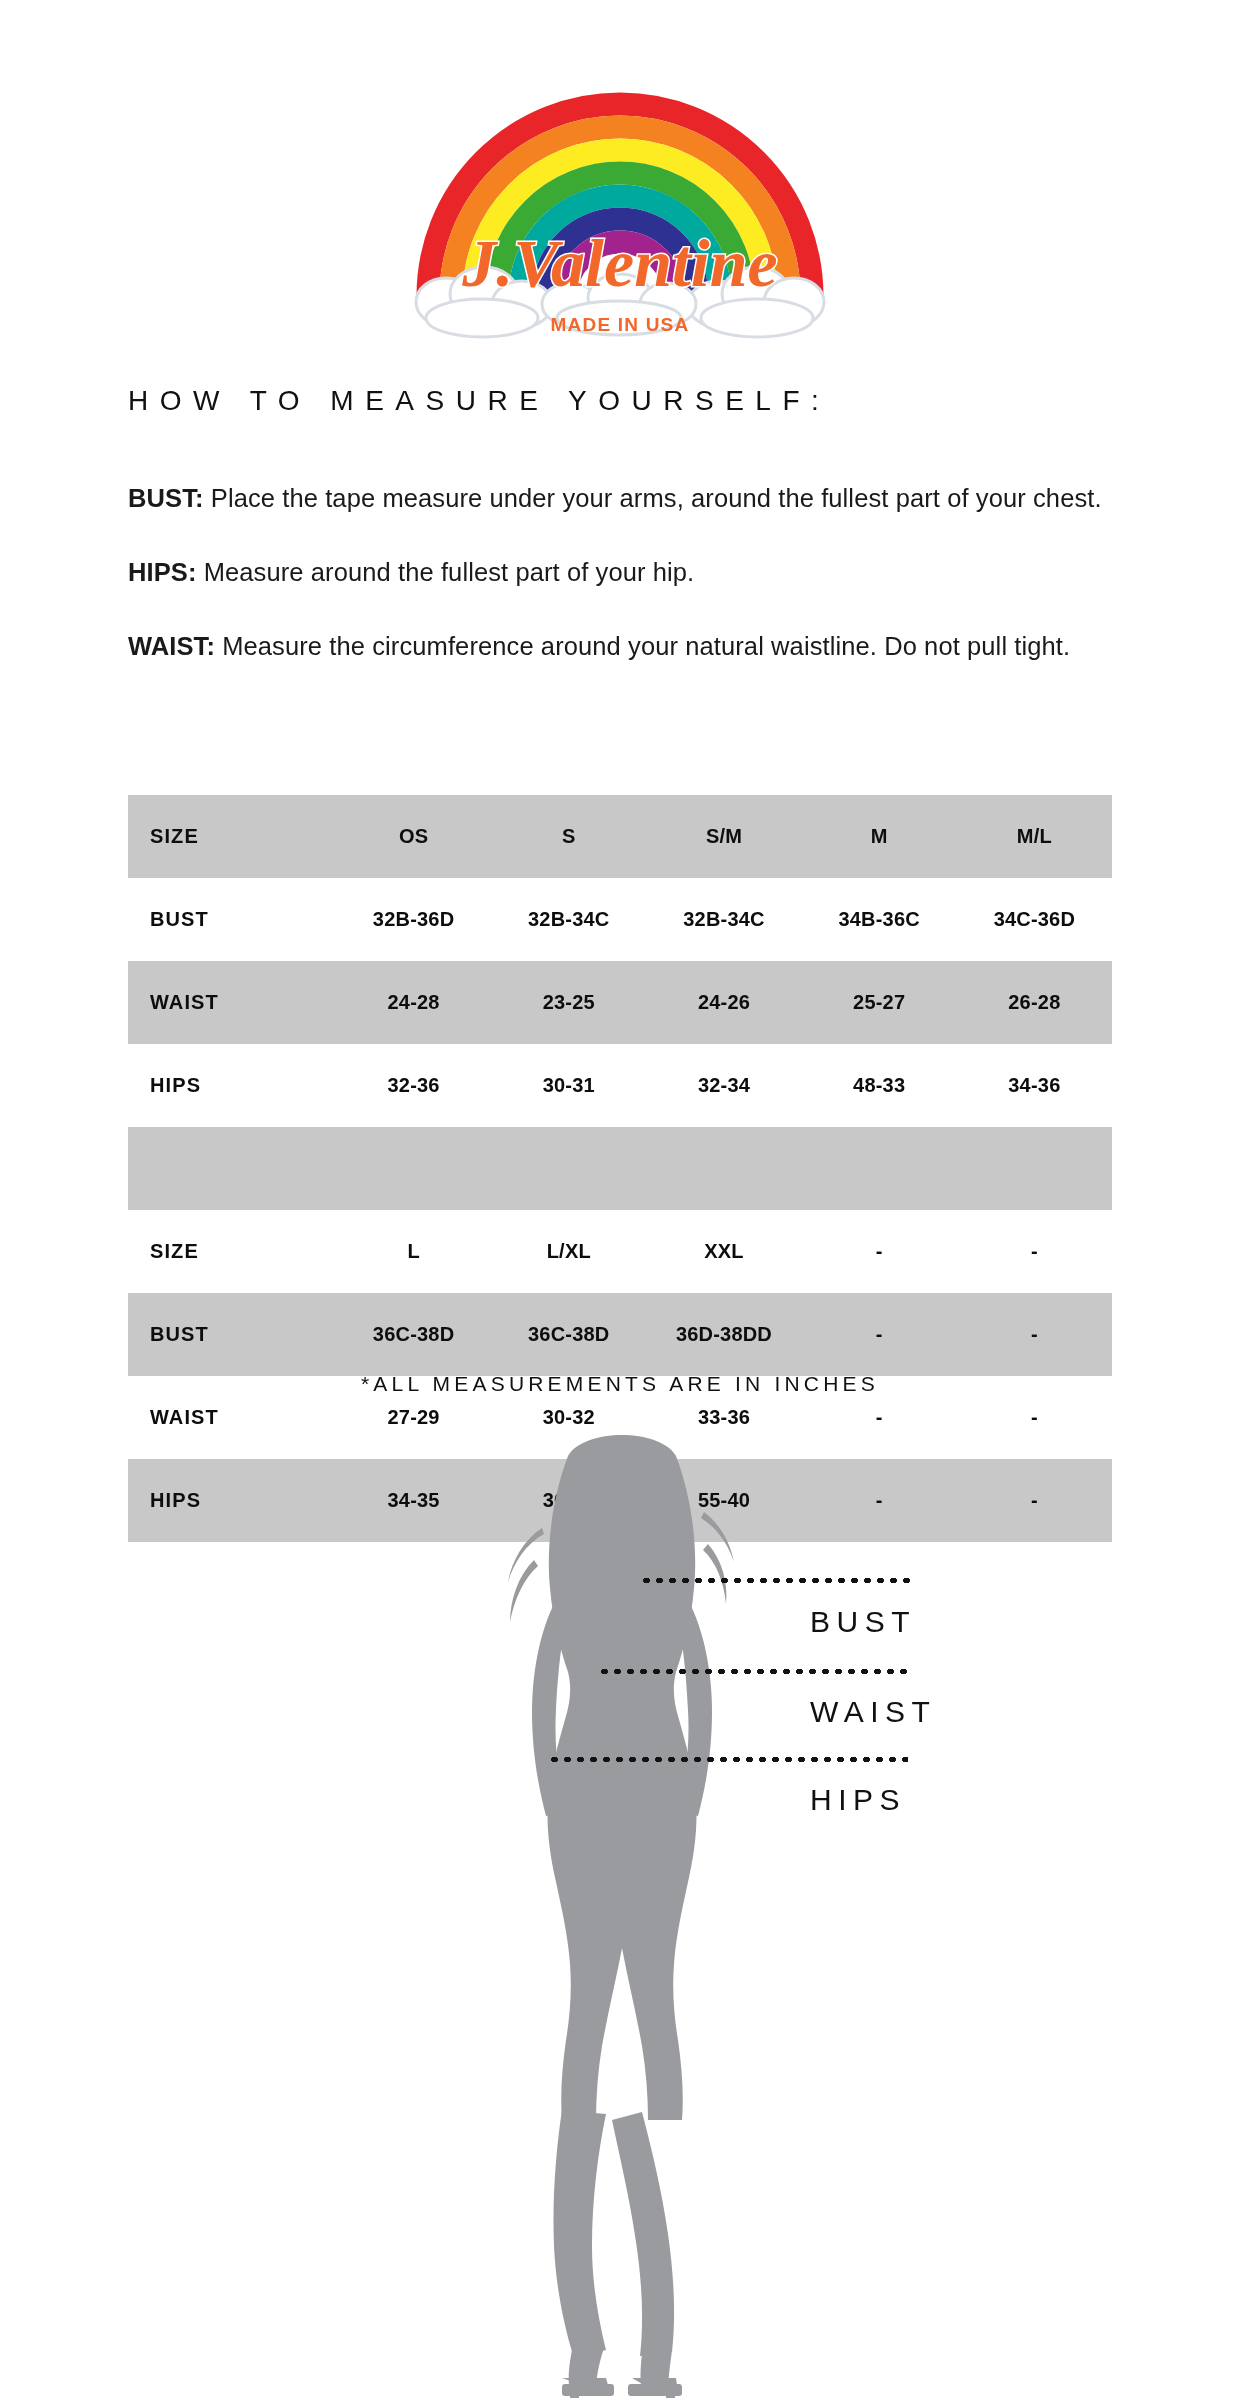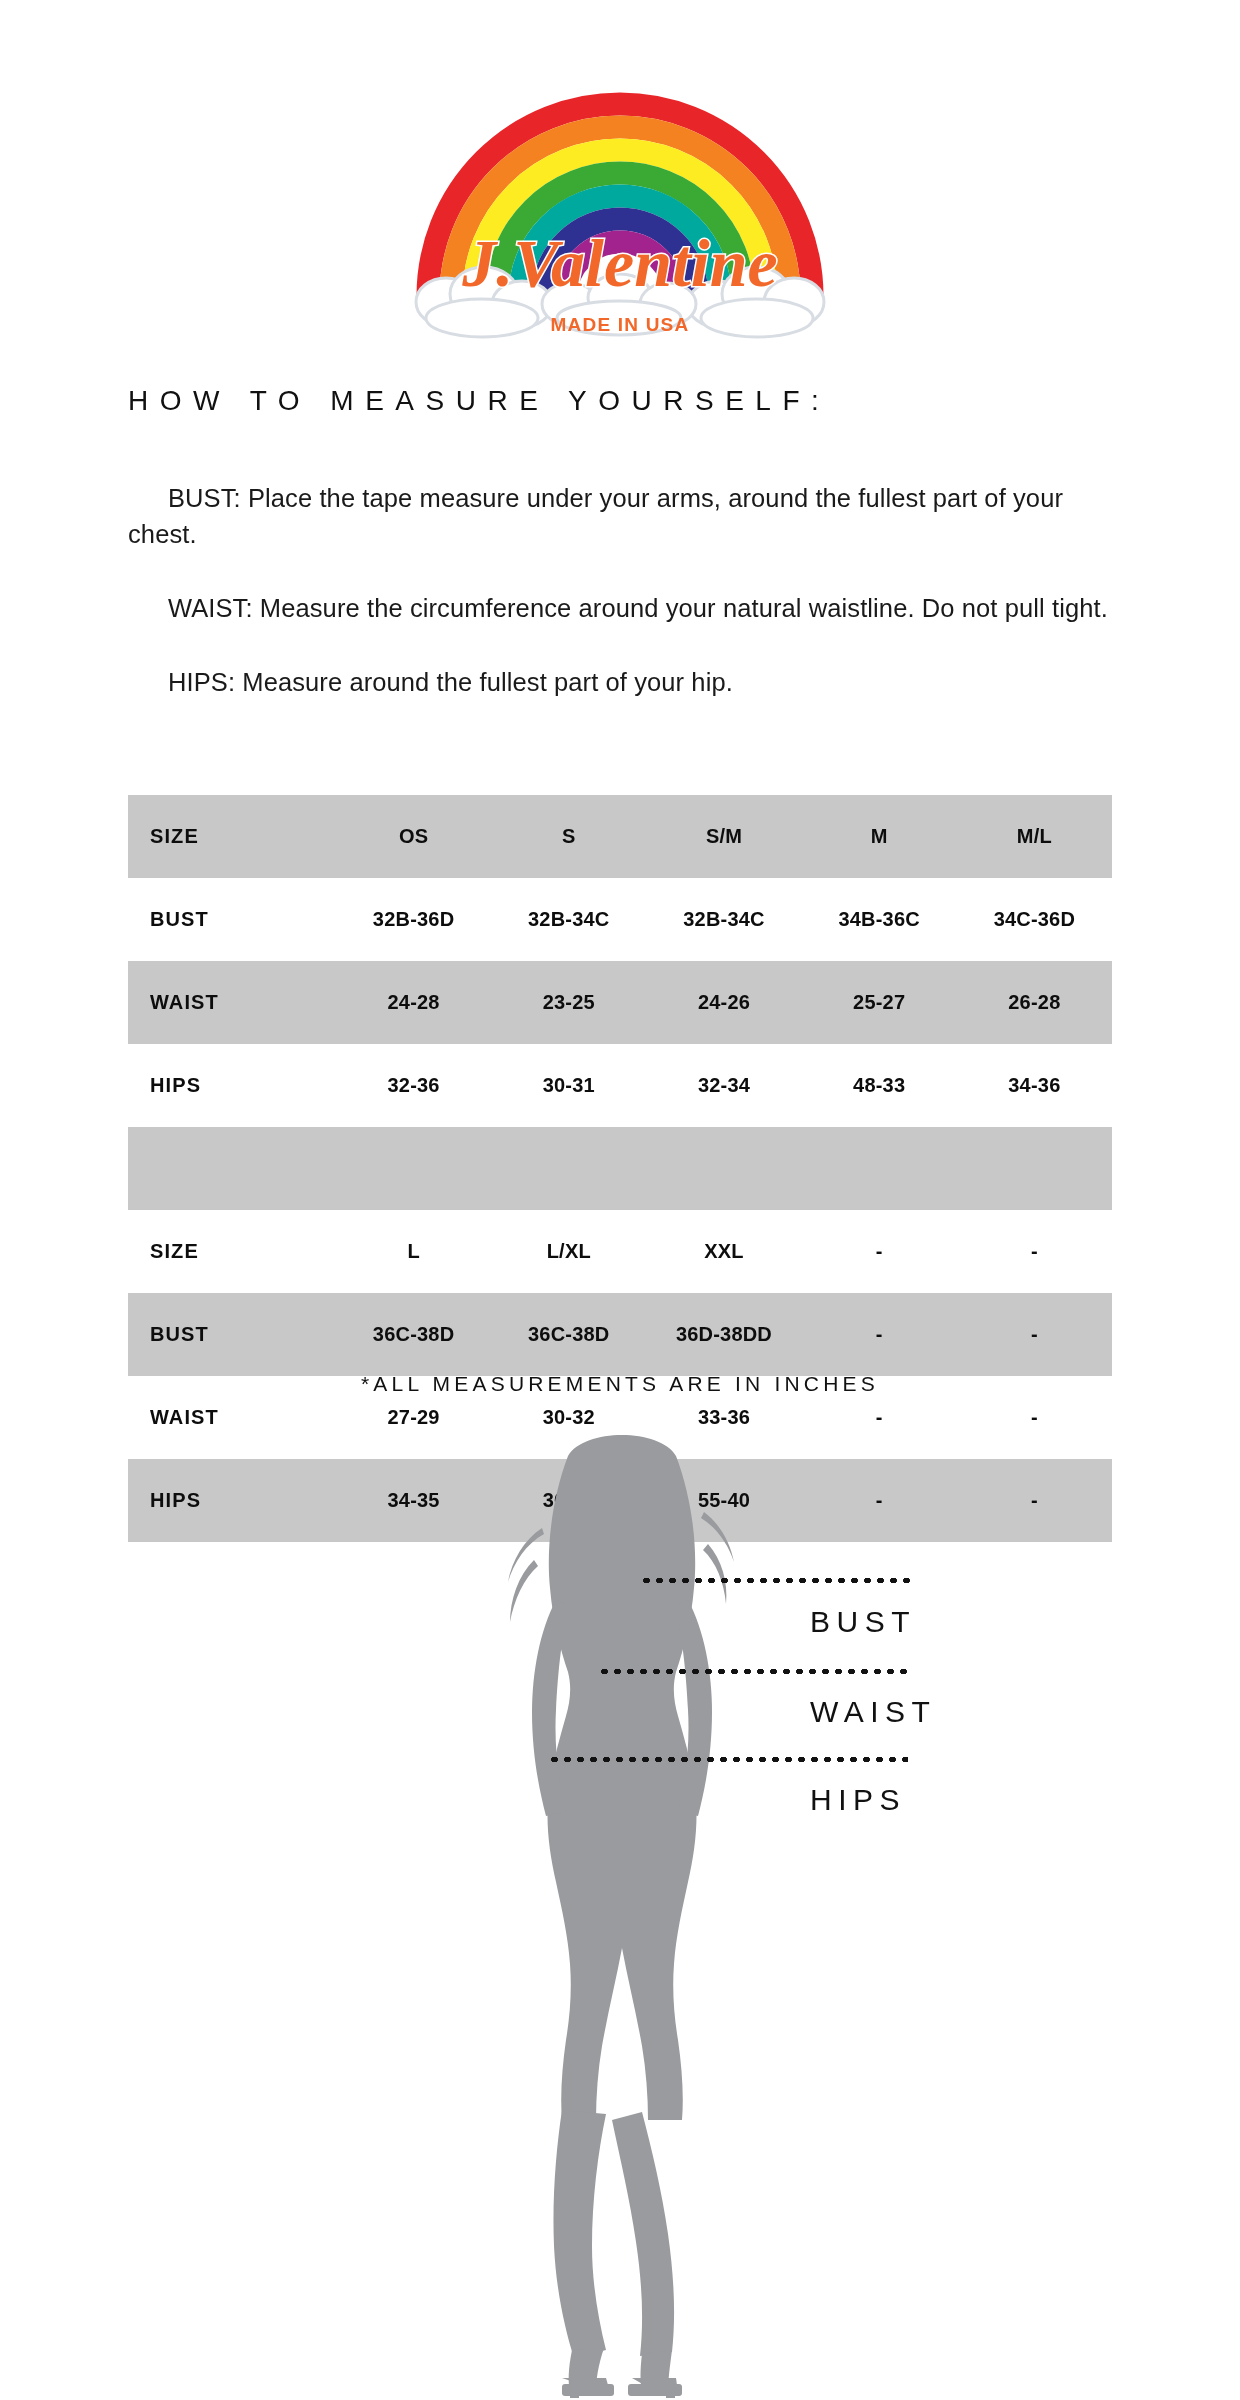--- a/index.html
+++ b/index.html
@@ -46,21 +46,21 @@
     width: 1010px;
   }
   .intro-para {
     font-size: 25.5px;
     line-height: 36px;
     color: #1a1a1a;
     margin: 0 0 38px 0;
     letter-spacing: 0.1px;
   }
   .intro-para:last-child { margin-bottom: 0; }
-  .intro-para .lbl { font-weight: 400; margin-left: 40px; }
+  .intro-para .lbl { font-weight: 700; }
 
   
   .tables-wrap {
     position: absolute;
     left: 128px;
     top: 795px;
     width: 984px;
   }
   .size-table {
     width: 100%;
@@ -175,22 +175,22 @@
     <text x="210" y="240" text-anchor="middle" font-family="Liberation Serif, serif" font-size="68" font-style="italic" font-weight="700" fill="#f2682a" stroke="#ffffff" stroke-width="3" paint-order="stroke">J.Valentine</text>
 
     <text x="210" y="285" text-anchor="middle" font-family="Liberation Sans, sans-serif" font-size="19" font-weight="700" letter-spacing="1.2" fill="#f2682a">MADE IN USA</text>
   </svg>
 </div>
 
 <div class="page-heading">HOW TO MEASURE YOURSELF:</div>
 
 <div class="intro-block">
   <p class="intro-para"><span class="lbl">BUST:</span><span> Place the tape measure under your arms, around the fullest part of your chest.</span></p>
+  <p class="intro-para"><span class="lbl">HIPS:</span><span> Measure around the fullest part of your hip.</span></p>
   <p class="intro-para"><span class="lbl">WAIST:</span><span> Measure the circumference around your natural waistline. Do not pull tight.</span></p>
-  <p class="intro-para"><span class="lbl">HIPS:</span><span> Measure around the fullest part of your hip.</span></p>
 </div>
 
 <div class="tables-wrap">
   <table class="size-table">
     <tbody>
       <tr class="row-gray">
         <td class="rowlabel">SIZE</td>
         <td>OS</td>
         <td>S</td>
         <td>S/M</td>

